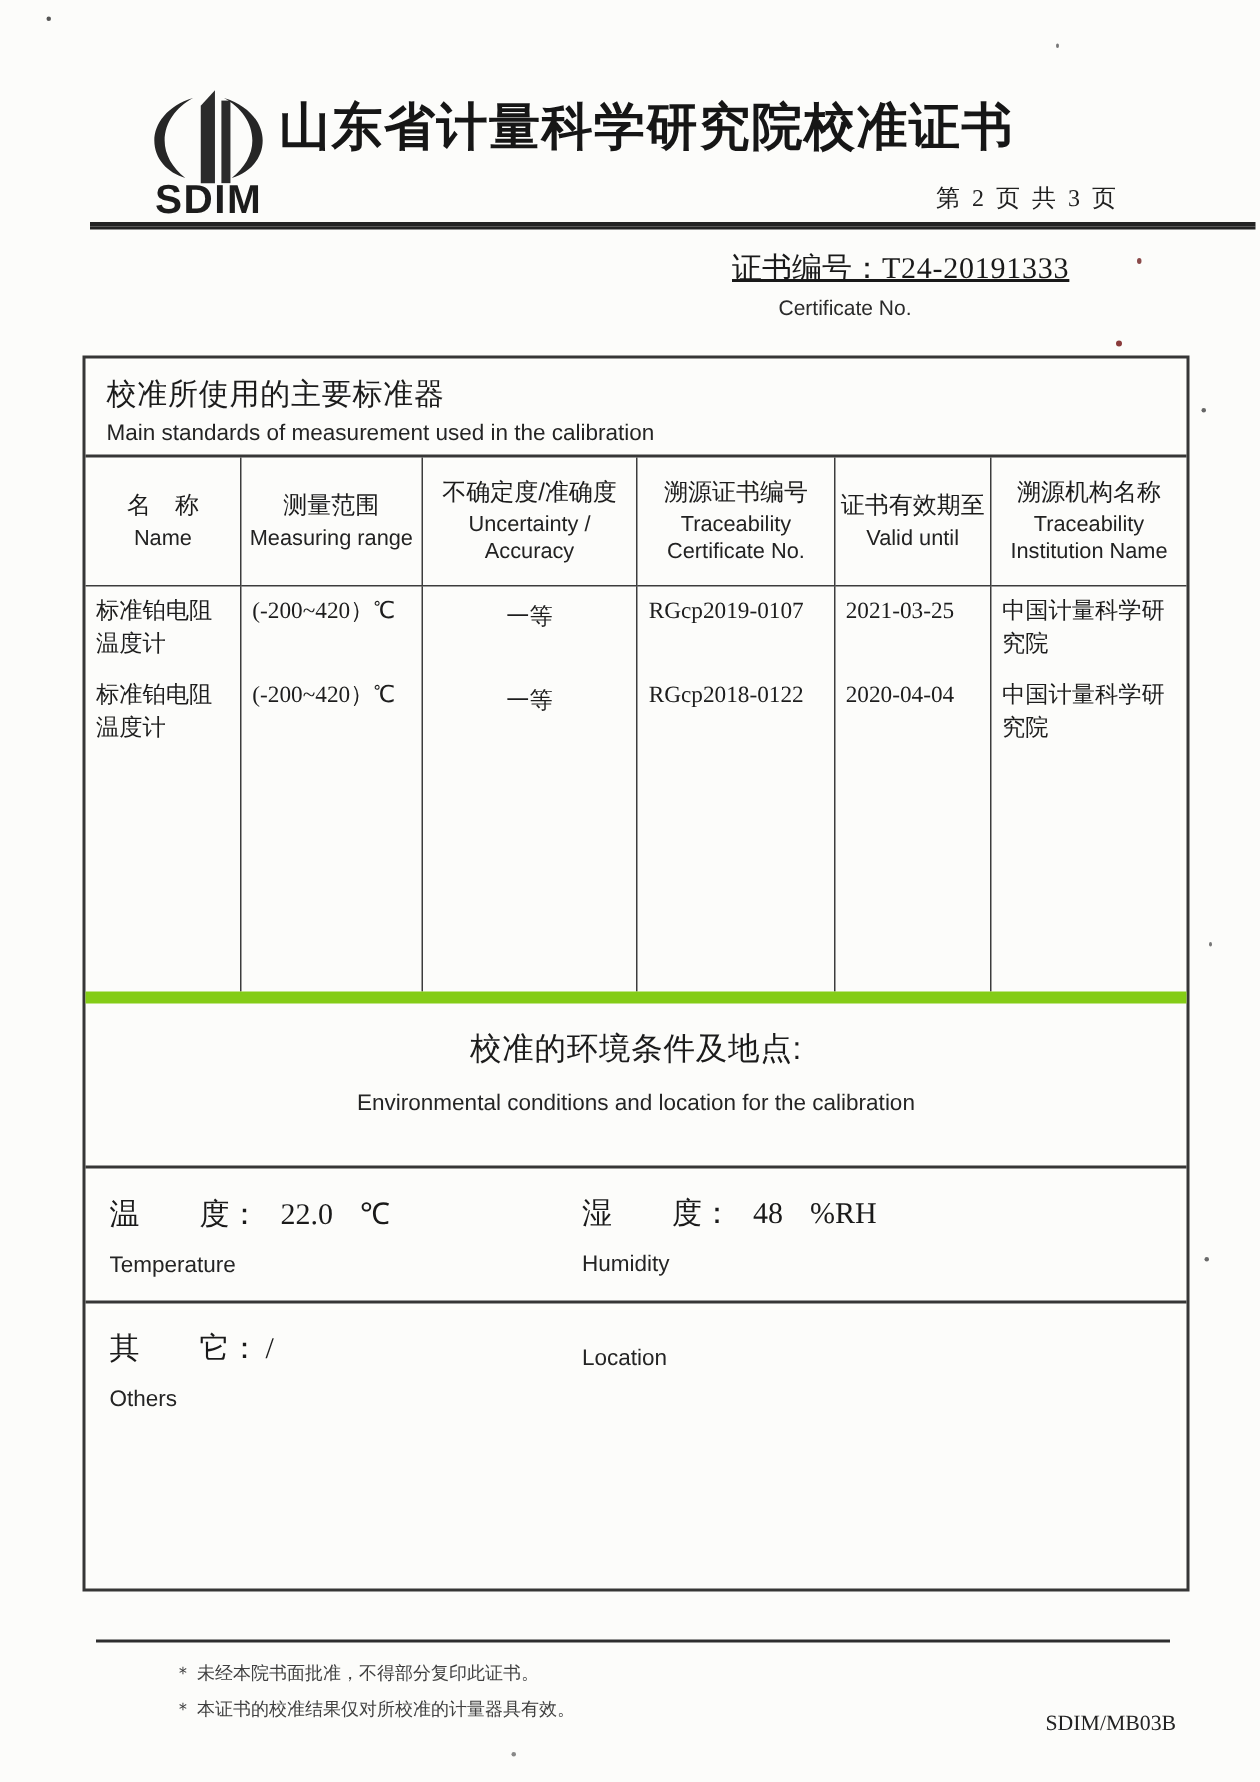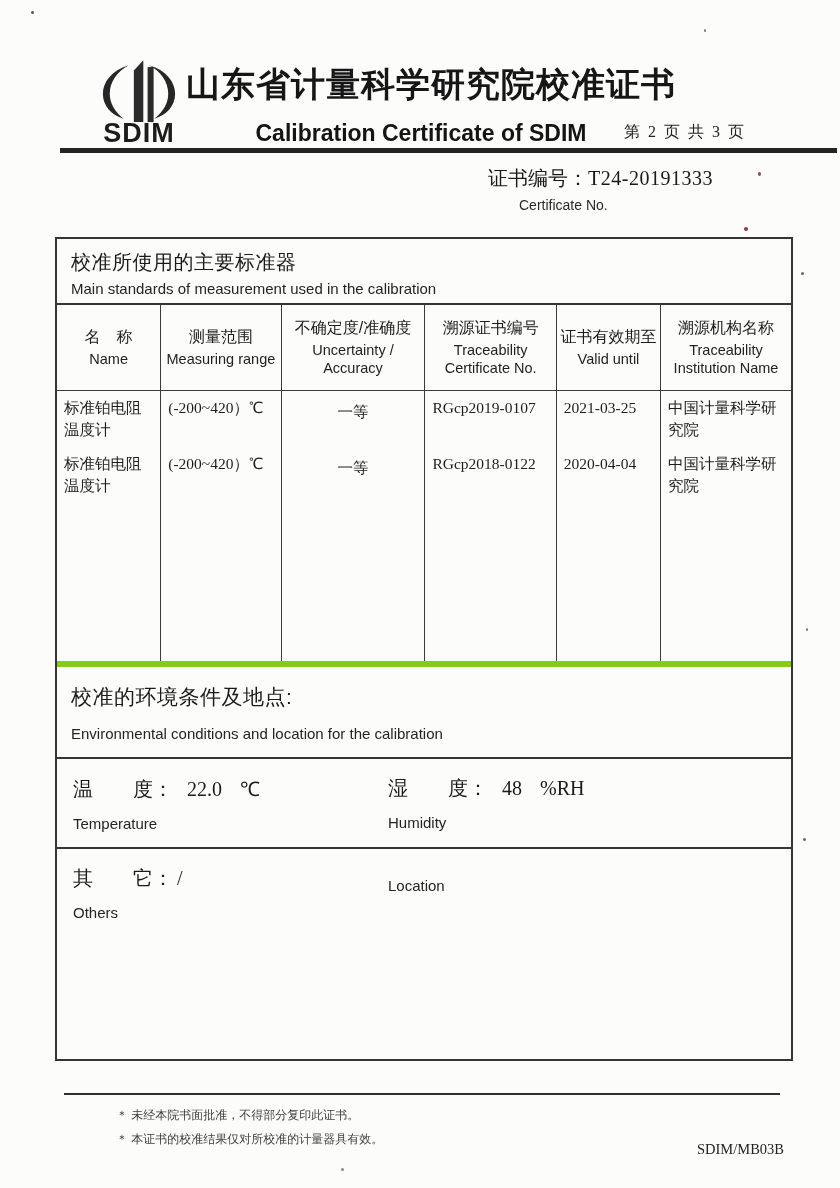--- a/index.html
+++ b/index.html
@@ -11,21 +11,21 @@
   }
   
   .logo { position:absolute; left:80px; top:58px; width:118px; height:92px; text-align:center; }
   .logo svg { display:block; margin:0 auto; }
   .logo-text { font-family:"Liberation Sans", sans-serif; font-weight:bold; font-size:27px; letter-spacing:1px; color:#1c1c1c; line-height:1; margin-top:-6px; }
   .title-block { position:absolute; left:186px; top:62px; width:470px; text-align:center; }
   .title-zh { font-family:Liberation Sans, sans-serif; font-weight:bold; font-size:34px; letter-spacing:1px; color:#161616; white-space:nowrap; }
   .title-en { font-family:"Liberation Sans", sans-serif; font-weight:bold; font-size:23px; color:#141414; margin-top:12px; white-space:nowrap; }
   .page-info { position:absolute; left:624px; top:122px; width:170px; font-family:"Liberation Serif", serif; font-size:16px; letter-spacing:2px; color:#222; white-space:nowrap; }
   .double-rule { position:absolute; left:60px; top:148px; width:777px; height:4px; border-top:3px solid #242424; border-bottom:2px solid #242424; }
-  .cert-no { position:absolute; left:488px; top:165px; font-size:20px; color:#191919; white-space:nowrap; }
+  .cert-no { position:absolute; left:488px; top:165px; font-size:20px; color:#191919; white-space:nowrap;text-decoration:underline; }
   .cert-no .num { font-family:"Liberation Serif", serif; letter-spacing:0.5px; }
   .cert-no-en { position:absolute; left:519px; top:197px; font-size:14px; color:#2a2a2a; }
 
   
   .main-box { position:absolute; left:55px; top:237px; width:738px; height:824px; border:2px solid #363636; display:flex; flex-direction:column; }
   .sec-head { padding:10px 14px 6px 14px; }
   .sec-head .zh { font-size:20px; color:#1b1b1b; letter-spacing:0.5px; }
   .sec-head .en { font-size:15px; color:#242424; margin-top:4px; }
   .sec1-head { height:64px; }
 
@@ -39,21 +39,21 @@
   .th:nth-child(6) { border-right:none; }
   .th .zh { font-size:16px; color:#1c1c1c; }
   .th .en { font-size:14.5px; color:#222; line-height:1.25; margin-top:2px; }
   .tcol { border-right:1.5px solid #3c3c3c; padding:6px 7px; }
   .tcol:last-child { border-right:none; }
   .cell-entry { height:56px; font-size:15.5px; line-height:1.45; color:#1d1d1d; overflow:hidden; }
   .tcol.center .cell-entry { text-align:center; padding-top:4px; }
   .serif { font-family:"Liberation Serif", serif; }
 
   
-  .sec2-head { border-top:6px solid #84cc16; height:96px; padding-top:16px; }
+  .sec2-head { border-top:8px solid #84cc16; height:116px; padding-top:16px;text-align:center; }
   .sec2-head .zh { font-size:21px; }
   .sec2-head .en { margin-top:14px; }
   .env-row { border-top:2px solid #363636; height:90px; display:flex; }
   .env-cell { padding:16px 0 0 16px; }
   .env-cell.left { width:315px; }
   .env-cell .line1 { font-size:20px; color:#1a1a1a; white-space:nowrap; }
   .env-cell .line1 .val { font-family:"Liberation Serif", serif; margin-left:14px; }
   .env-cell .line1 .unit { margin-left:18px; font-family:"Liberation Serif", serif; }
   .env-cell .line2 { font-size:15px; color:#242424; margin-top:12px; }
 
@@ -82,21 +82,20 @@
       <path d="M38 8 C18 14 8 28 8 41 C8 55 18 66 32 70 C22 62 16 52 16 41 C16 27 25 15 38 8 Z" fill="#262626"></path>
       <path d="M62 8 C82 14 92 28 92 41 C92 55 82 66 68 70 C78 62 84 52 84 41 C84 27 75 15 62 8 Z" fill="#262626"></path>
       <path d="M44 14 L55 2 L55 74 L44 74 Z" fill="#2b2b2b"></path>
       <rect x="60" y="10" width="7" height="64" fill="#2b2b2b"></rect>
     </svg>
     <div class="logo-text">SDIM</div>
   </div>
 
   <div class="title-block">
     <div class="title-zh">山东省计量科学研究院校准证书</div>
-    <div class="title-en">Calibration Certificate of SDIM</div>
   </div>
 
   <div class="page-info">第 2 页 共 3 页</div>
   <div class="double-rule"></div>
 
   <div class="cert-no">
     <span>证书编号：</span><span class="num">T24-20191333</span>
   </div>
   <div class="cert-no-en">Certificate No.</div>
 

